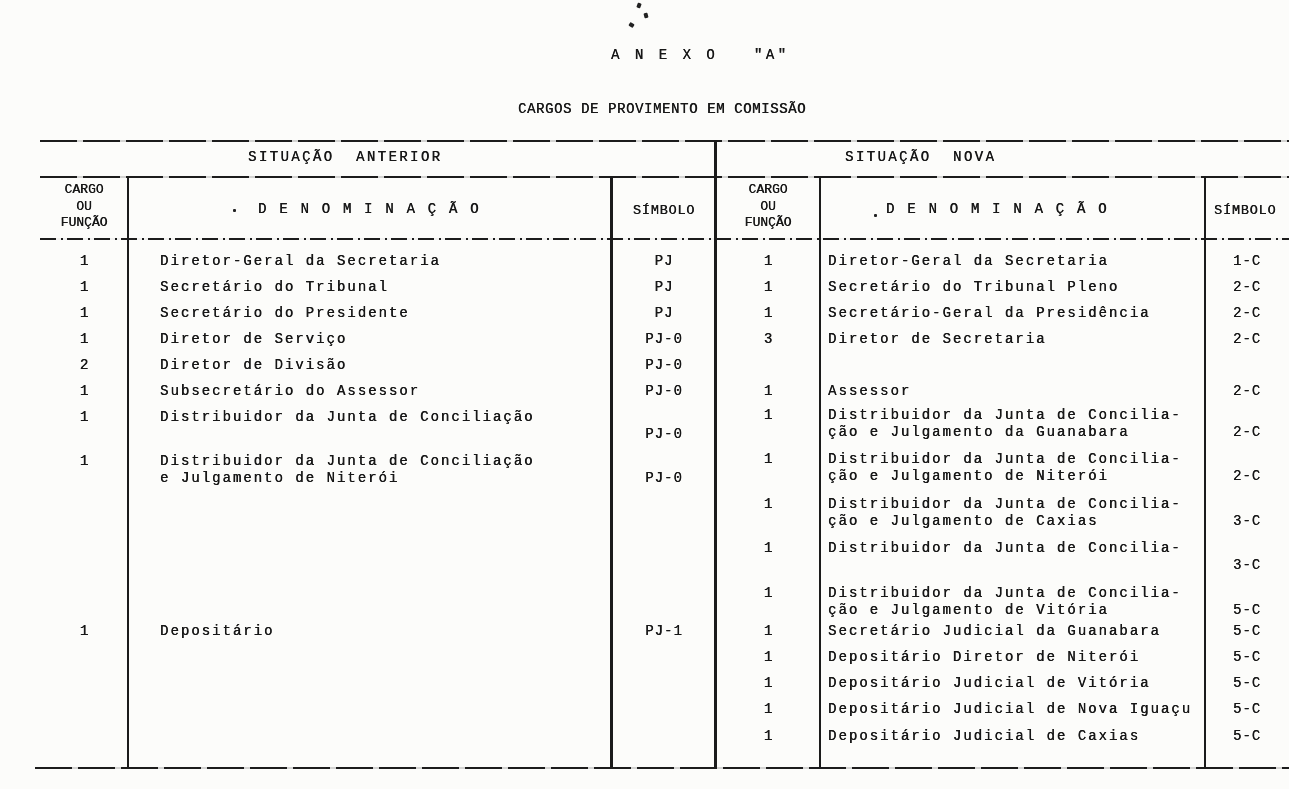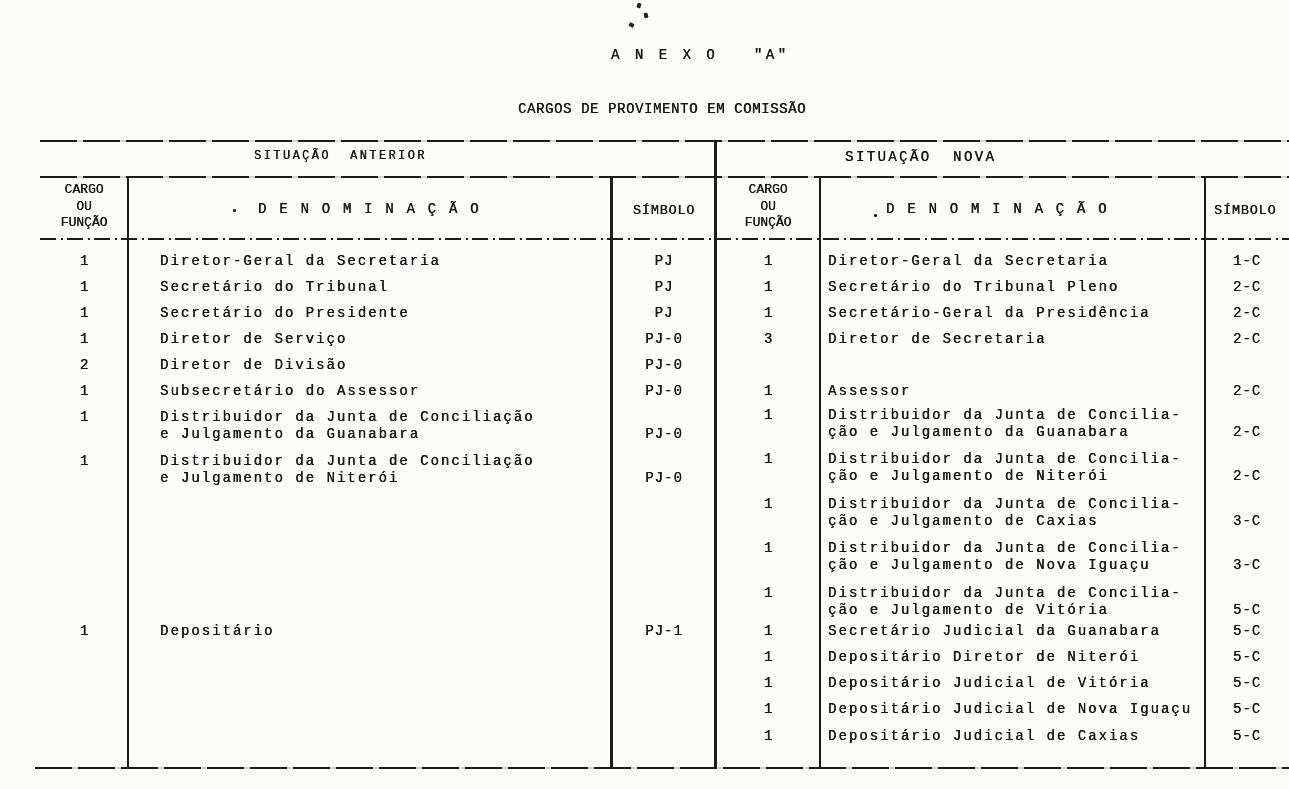--- a/index.html
+++ b/index.html
@@ -10,21 +10,21 @@
     overflow:hidden;
     font-family:"Liberation Mono","DejaVu Sans Mono",monospace;
     color:#171717;
   }
   .t{position:absolute;white-space:pre;text-shadow:.35px 0 0 currentColor;}
   
   .title-anexo{top:47px;left:611px;font-size:14px;letter-spacing:3.5px;}
   .title-line2{top:76px;left:364px;font-size:14px;letter-spacing:2.3px;}
   .title-line3{top:101px;left:518px;font-size:14px;letter-spacing:.6px;}
   
-  .sec-ant{top:149px;left:254px;font-size:12px;letter-spacing:2.4px;}
+  .sec-ant{top:149px;left:248px;font-size:14px;letter-spacing:2.4px;}
   .sec-nova{top:149px;left:845px;font-size:14px;letter-spacing:2.4px;}
   
   .cargo-hdr{font-size:13px;line-height:16.5px;text-align:center;text-shadow:.35px 0 0 currentColor;position:absolute;top:182px;}
   .cargo-hdr.left{left:40px;width:88px;}
   .cargo-hdr.right{left:716px;width:104px;}
   .den-hdr-l{top:201px;left:258px;font-size:14px;letter-spacing:2.2px;}
   .den-hdr-r{top:201px;left:886px;font-size:14px;letter-spacing:2.2px;}
   .sym-hdr-l{top:203px;left:612px;width:104px;text-align:center;font-size:13.5px;letter-spacing:.8px;}
   .sym-hdr-r{top:203px;left:1214px;font-size:13.5px;letter-spacing:.8px;}
   
@@ -118,21 +118,21 @@
         <div class="cell name name-ant"><div>Diretor de Divisão</div></div>
         <div class="cell sym sym-ant" style="top: 0px;">PJ-0</div>
       </div>
       <div class="row" style="top: 383px;">
         <div class="cell qty qty-ant">1</div>
         <div class="cell name name-ant"><div>Subsecretário do Assessor</div></div>
         <div class="cell sym sym-ant" style="top: 0px;">PJ-0</div>
       </div>
       <div class="row" style="top: 409px;">
         <div class="cell qty qty-ant">1</div>
-        <div class="cell name name-ant"><div>Distribuidor da Junta de Conciliação</div><div>e Julgamento da Guanabara</div></div>
+        <div class="cell name name-ant"><div>Distribuidor da Junta de Conciliação</div></div>
         <div class="cell sym sym-ant" style="top: 17px;">PJ-0</div>
       </div>
       <div class="row" style="top: 453px;">
         <div class="cell qty qty-ant">1</div>
         <div class="cell name name-ant"><div>Distribuidor da Junta de Conciliação</div><div>e Julgamento de Niterói</div></div>
         <div class="cell sym sym-ant" style="top: 17px;">PJ-0</div>
       </div>
       <div class="row" style="top: 623px;">
         <div class="cell qty qty-ant">1</div>
         <div class="cell name name-ant"><div>Depositário</div></div>
@@ -173,21 +173,21 @@
         <div class="cell name name-nova"><div>Distribuidor da Junta de Concilia-</div><div>ção e Julgamento de Niterói</div></div>
         <div class="cell sym sym-nova" style="top: 17px;">2-C</div>
       </div>
       <div class="row" style="top: 496px;">
         <div class="cell qty qty-nova">1</div>
         <div class="cell name name-nova"><div>Distribuidor da Junta de Concilia-</div><div>ção e Julgamento de Caxias</div></div>
         <div class="cell sym sym-nova" style="top: 17px;">3-C</div>
       </div>
       <div class="row" style="top: 540px;">
         <div class="cell qty qty-nova">1</div>
-        <div class="cell name name-nova"><div>Distribuidor da Junta de Concilia-</div><div>ção e Julgamento de Nova Iguaçu</div></div>
+        <div class="cell name name-nova"><div>Distribuidor da Junta de Concilia-</div></div>
         <div class="cell sym sym-nova" style="top: 17px;">3-C</div>
       </div>
       <div class="row" style="top: 585px;">
         <div class="cell qty qty-nova">1</div>
         <div class="cell name name-nova"><div>Distribuidor da Junta de Concilia-</div><div>ção e Julgamento de Vitória</div></div>
         <div class="cell sym sym-nova" style="top: 17px;">5-C</div>
       </div>
       <div class="row" style="top: 623px;">
         <div class="cell qty qty-nova">1</div>
         <div class="cell name name-nova"><div>Secretário Judicial da Guanabara</div></div>

